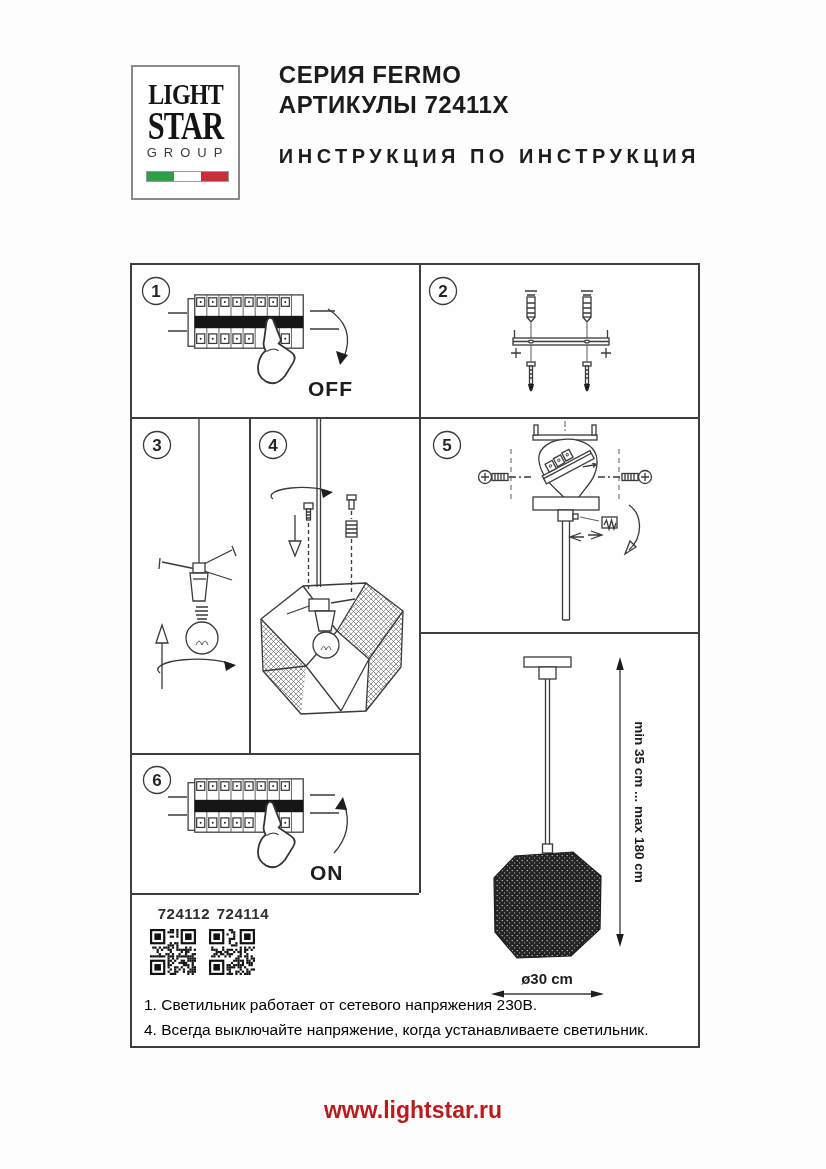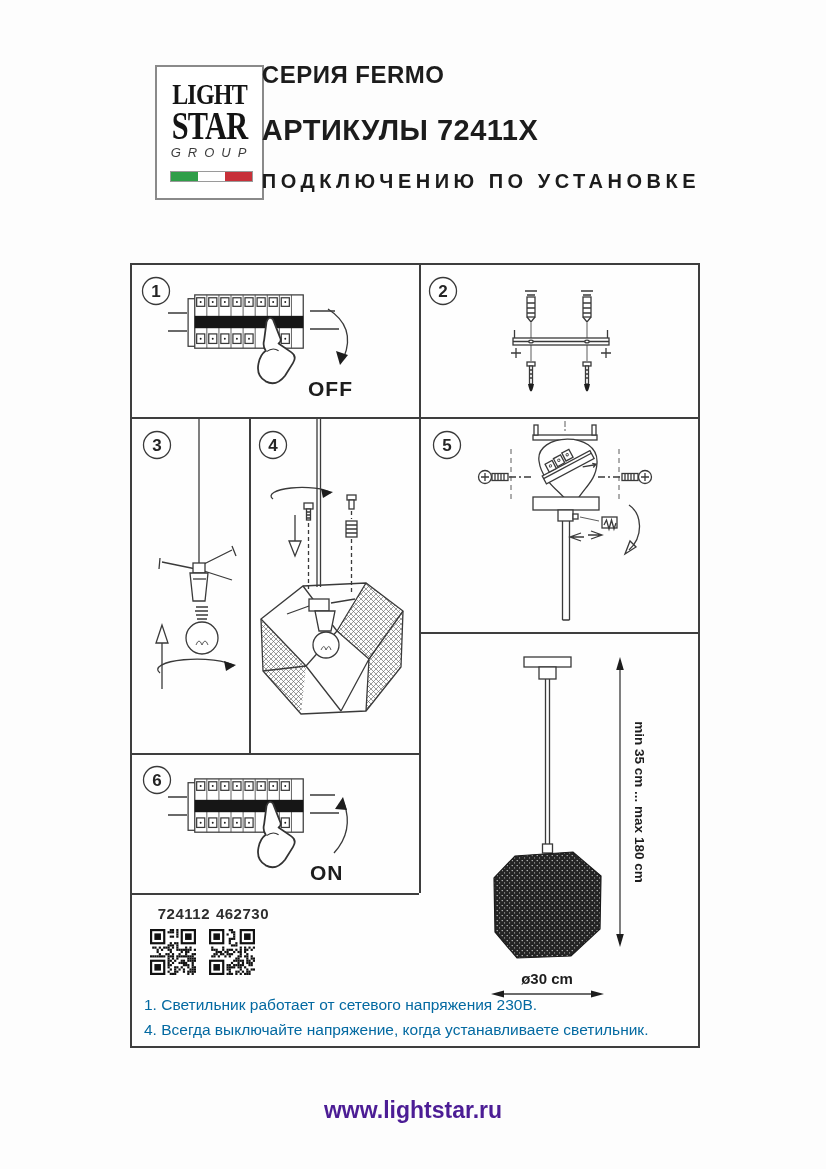--- a/index.html
+++ b/index.html
@@ -1,54 +1,54 @@
 <!DOCTYPE html>
 <html><head>
 <meta charset="utf-8">
 <style>
   html,body{margin:0;padding:0;background:#e9e9e9;}
   .page{position:relative;width:826px;height:1169px;background:#fdfdfd;overflow:hidden;
         font-family:"Liberation Sans",sans-serif;color:#1d1d1d;}
   
   .logo{position:absolute;left:131px;top:65px;width:109px;height:135px;border:2px solid #8a8a8a;
-        box-sizing:border-box;text-align:center;background:#fff;margin-left:24px;}
+        box-sizing:border-box;text-align:center;background:#fff;}
   .logo-w1{margin-top:14px;font-family:"Liberation Serif",serif;font-weight:bold;font-size:30px;
            line-height:26px;letter-spacing:-1px;transform:scaleX(.80);color:#141414;}
   .logo-w2{font-family:"Liberation Serif",serif;font-weight:bold;font-size:41px;line-height:36px;
            letter-spacing:-1px;transform:scaleX(.74);color:#141414;}
-  .logo-w3{margin-top:2px;font-size:13px;letter-spacing:7px;color:#3c3c3c;text-indent:5px;font-style:italic;}
+  .logo-w3{margin-top:2px;font-size:13px;letter-spacing:7px;color:#3c3c3c;text-indent:5px;}
   .flag{position:absolute;left:13px;bottom:16px;width:81px;height:9px;border:1px solid #9a9a9a;
         display:flex;box-sizing:content-box;}
   .flag span{flex:1;}
   
   .hdr{position:absolute;right:126px;top:60px;font-weight:bold;color:#1c1c1c;}
   .hdr-series{font-size:24px;line-height:30px;letter-spacing:.5px;}
-  .hdr-articles{font-size:29px;line-height:30px;letter-spacing:.5px;margin-top:25px;}
+  .hdr-articles{font-size:24px;line-height:30px;letter-spacing:.5px;}
   .hdr-title{margin-top:23px;font-size:20px;line-height:26px;letter-spacing:4.5px;}
   
   .frame{position:absolute;left:130px;top:263px;width:570px;height:785px;border:2px solid #3e3e3e;
          box-sizing:border-box;background:#fefefe;}
   .gl{position:absolute;background:#3e3e3e;}
   .panel{position:absolute;}
   svg text{font-family:"Liberation Sans",sans-serif;}
   .num{font-size:17px;font-weight:bold;fill:#252525;}
   .lbl{font-size:21px;font-weight:bold;fill:#1d1d1d;letter-spacing:1px;}
   .ln{stroke:#3a3a3a;fill:none;stroke-width:1.3;}
   .lt{stroke:#4a4a4a;fill:none;stroke-width:.9;}
   .fw{fill:#ffffff;stroke:#3a3a3a;stroke-width:1.3;}
   .fd{fill:#1d1d1d;stroke:none;}
   
   .qr-zone{position:absolute;left:0;top:628px;width:287px;height:157px;text-align:right;}
   .qr-label{position:absolute;top:12px;width:60px;font-size:15px;font-weight:bold;color:#2e2e2e;letter-spacing:.5px;}
   .qr-svg{position:absolute;top:36px;width:46px;height:46px;}
   
-  .notes{position:absolute;left:12px;top:727px;width:548px;font-size:15.5px;line-height:25px;color:#0369a1;}
+  .notes{position:absolute;left:12px;top:727px;width:548px;font-size:15.5px;line-height:25px;color:#000000;}
   
   .footer{position:absolute;left:0;top:1097px;width:826px;text-align:center;
-          font-size:23px;font-weight:bold;color:#4c1d95;}
+          font-size:23px;font-weight:bold;color:#b91c1c;}
 </style>
 </head>
 <body>
 
 <svg width="0" height="0" style="position:absolute">
   <defs>
     <pattern id="hatch" width="5" height="5" patternUnits="userSpaceOnUse">
       <path d="M0,5 L5,0 M0,0 L5,5" stroke="#5a5a5a" stroke-width="0.6"></path>
     </pattern>
     <pattern id="dots" width="5" height="5" patternUnits="userSpaceOnUse">
@@ -117,21 +117,21 @@
       <span style="background:#2f9e48;"></span>
       <span style="background:#ffffff;"></span>
       <span style="background:#c73039;"></span>
     </div>
   </div>
 
   <div class="hdr">
     <div class="hdr-series">СЕРИЯ FERMO</div>
     <div class="hdr-articles">АРТИКУЛЫ 72411X</div>
     <div class="hdr-title">
-      <div>ПОДКЛЮЧЕНИЮ ПО УСТАНОВКЕ</div>
+      <div>ИНСТРУКЦИЯ ПО ИНСТРУКЦИЯ</div>
     </div>
   </div>
 
   <div class="frame">
 
     <div class="gl" style="left:0;top:152px;width:566px;height:2px;"></div>
     <div class="gl" style="left:287px;top:0;width:2px;height:628px;"></div>
     <div class="gl" style="left:117px;top:152px;width:2px;height:336px;"></div>
     <div class="gl" style="left:0;top:488px;width:287px;height:2px;"></div>
     <div class="gl" style="left:287px;top:367px;width:279px;height:2px;"></div>
@@ -339,21 +339,21 @@
       <g>
         <text x="126" y="350" text-anchor="middle" font-size="15" font-weight="bold" fill="#1d1d1d">ø30 cm</text>
         <path d="M80,360 H173" class="ln"></path>
         <polygon points="70,360 83,356.5 83,363.5" class="fd"></polygon>
         <polygon points="183,360 170,356.5 170,363.5" class="fd"></polygon>
       </g>
     </svg>
 
     <div class="qr-zone">
       <div class="qr-label" style="left:18px;">724112</div>
-      <div class="qr-label" style="left:77px;">462730</div>
+      <div class="qr-label" style="left:77px;">724114</div>
       <svg class="qr-svg" style="left:18px;" viewBox="0 0 46.2 46.2">
           <rect x="0" y="0" width="46.2" height="46.2" fill="#fff"></rect>
           <rect x="19.8" y="0" width="2.2" height="2.2" fill="#111"></rect>
           <rect x="22" y="0" width="2.2" height="2.2" fill="#111"></rect>
           <rect x="26.400000000000002" y="0" width="2.2" height="2.2" fill="#111"></rect>
           <rect x="17.6" y="2.2" width="2.2" height="2.2" fill="#111"></rect>
           <rect x="19.8" y="2.2" width="2.2" height="2.2" fill="#111"></rect>
           <rect x="22" y="2.2" width="2.2" height="2.2" fill="#111"></rect>
           <rect x="26.400000000000002" y="2.2" width="2.2" height="2.2" fill="#111"></rect>
           <rect x="26.400000000000002" y="4.4" width="2.2" height="2.2" fill="#111"></rect>

